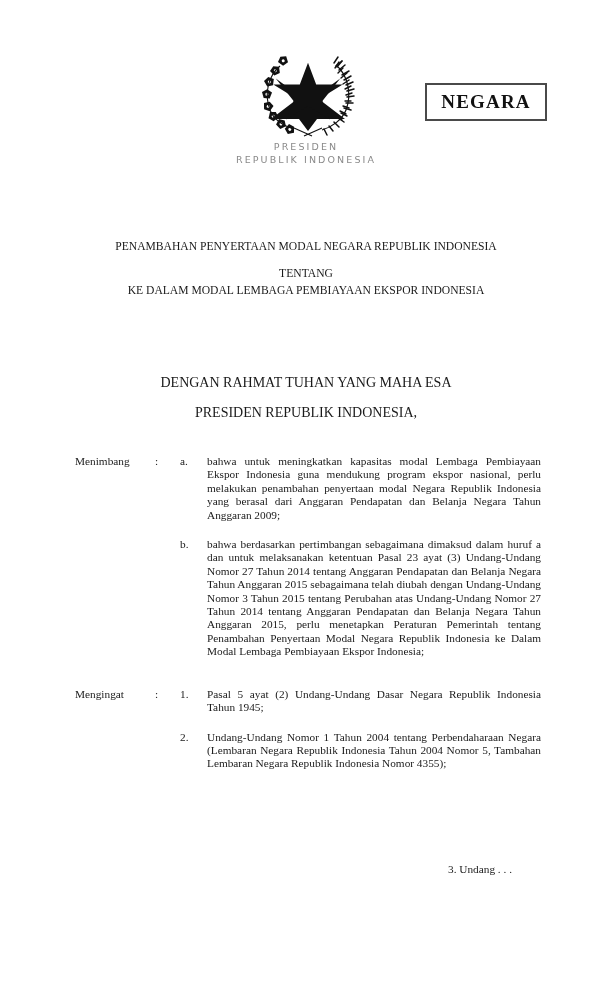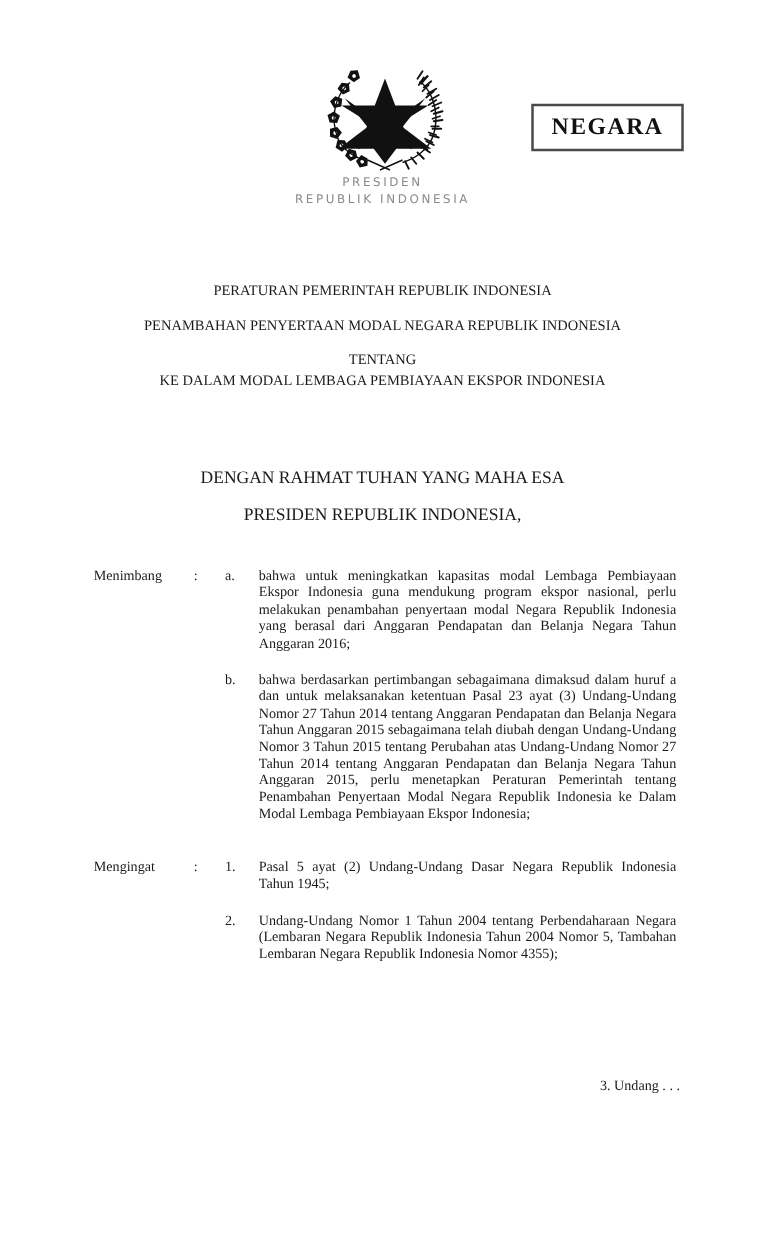--- a/index.html
+++ b/index.html
@@ -133,21 +133,21 @@
     text-align: justify;
     text-justify: inter-word;
   }
 
   
   .footer-note {
     position: absolute;
     left: 0;
     top: 862px;
     width: 612px;
-    padding-right: 68px;
+    padding-right: 100px;
     box-sizing: border-box;
     text-align: right;
     font-size: 11.3px;
     line-height: 14px;
   }
 </style>
 </head>
 <body>
 
 <div class="masthead">
@@ -241,40 +241,39 @@
     <span>PRESIDEN</span>
     <span>REPUBLIK INDONESIA</span>
   </div>
 </div>
 
 <div class="salinan-box">
   <span>NEGARA</span>
 </div>
 
 <div class="title-block">
-  <div class="title-line">PERATURAN PEMERINTAH REPUBLIK INDONESIA</div>
   <div class="title-line t-gap-3">PENAMBAHAN PENYERTAAN MODAL NEGARA REPUBLIK INDONESIA</div>
   <div class="title-line t-gap-2">TENTANG</div>
   <div class="title-line sub2">KE DALAM MODAL LEMBAGA PEMBIAYAAN EKSPOR INDONESIA</div>
 </div>
 
 <div class="preamble">
   <div class="p1">DENGAN RAHMAT TUHAN YANG MAHA ESA</div>
   <div class="p2">PRESIDEN REPUBLIK INDONESIA,</div>
 </div>
 
 <div class="clauses">
 
   <div class="section">
     <div class="sec-label">Menimbang</div>
     <div class="sec-colon">:</div>
     <div class="items">
       <div class="item">
         <div class="item-marker">a.</div>
-        <div class="item-text">bahwa untuk meningkatkan kapasitas modal Lembaga Pembiayaan Ekspor Indonesia guna mendukung program ekspor nasional, perlu melakukan penambahan penyertaan modal Negara Republik Indonesia yang berasal dari Anggaran Pendapatan dan Belanja Negara Tahun Anggaran 2016;</div>
+        <div class="item-text">bahwa untuk meningkatkan kapasitas modal Lembaga Pembiayaan Ekspor Indonesia guna mendukung program ekspor nasional, perlu melakukan penambahan penyertaan modal Negara Republik Indonesia yang berasal dari Anggaran Pendapatan dan Belanja Negara Tahun Anggaran 2009;</div>
       </div>
       <div class="item">
         <div class="item-marker">b.</div>
         <div class="item-text">bahwa berdasarkan pertimbangan sebagaimana dimaksud dalam huruf a dan untuk melaksanakan ketentuan Pasal 23 ayat (3) Undang-Undang Nomor 27 Tahun 2014 tentang Anggaran Pendapatan dan Belanja Negara Tahun Anggaran 2015 sebagaimana telah diubah dengan Undang-Undang Nomor 3 Tahun 2015 tentang Perubahan atas Undang-Undang Nomor 27 Tahun 2014 tentang Anggaran Pendapatan dan Belanja Negara Tahun Anggaran 2015, perlu menetapkan Peraturan Pemerintah tentang Penambahan Penyertaan Modal Negara Republik Indonesia ke Dalam Modal Lembaga Pembiayaan Ekspor Indonesia;</div>
       </div>
     </div>
   </div>
 
   <div class="section">
     <div class="sec-label">Mengingat</div>

